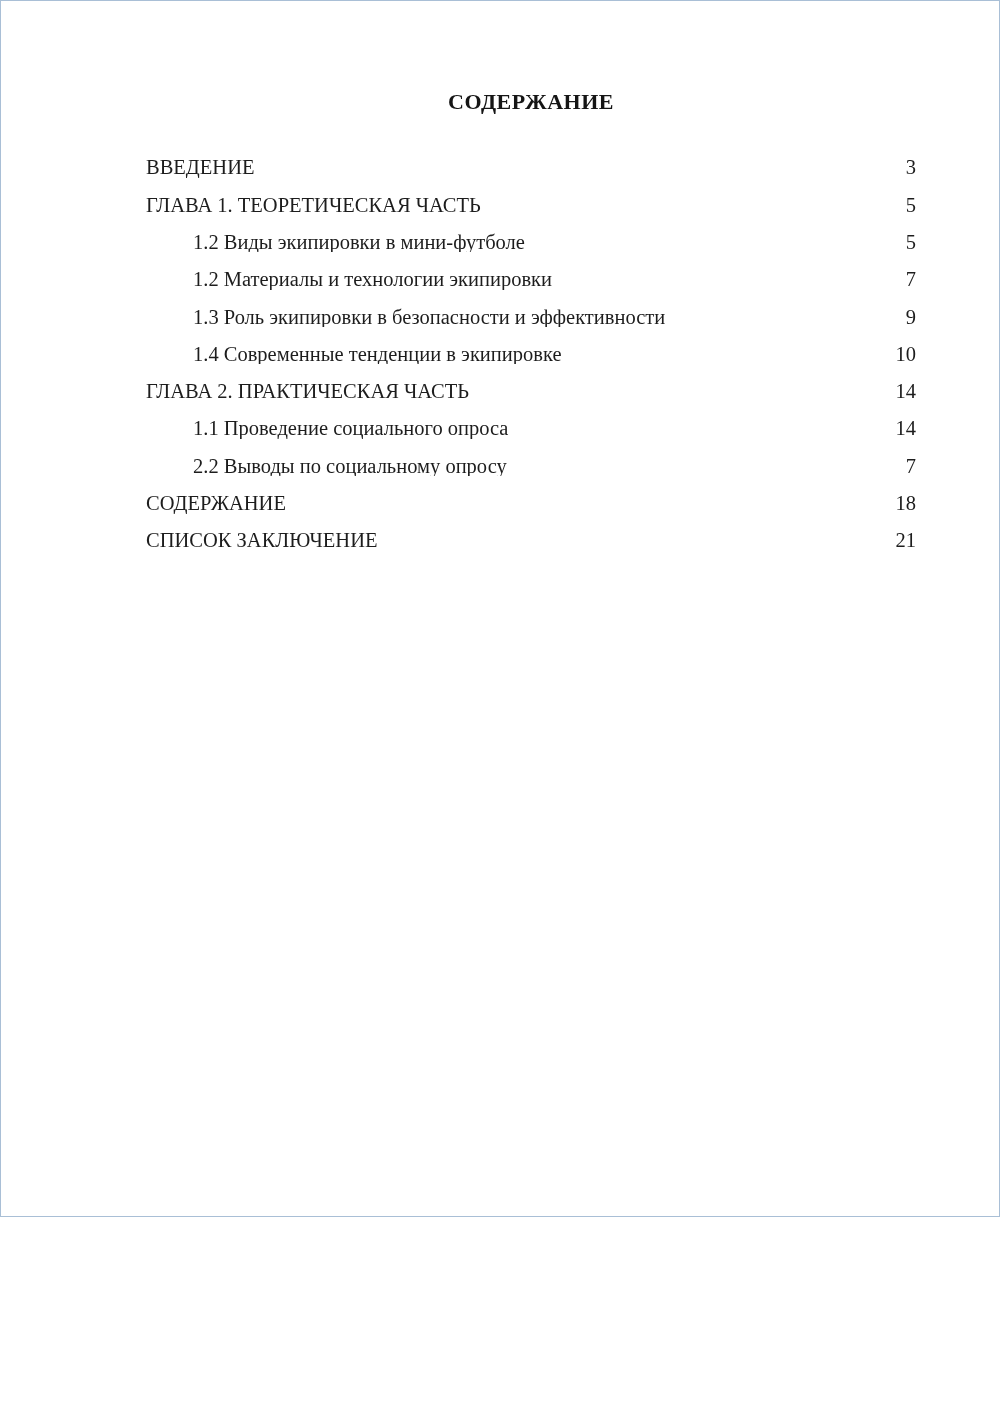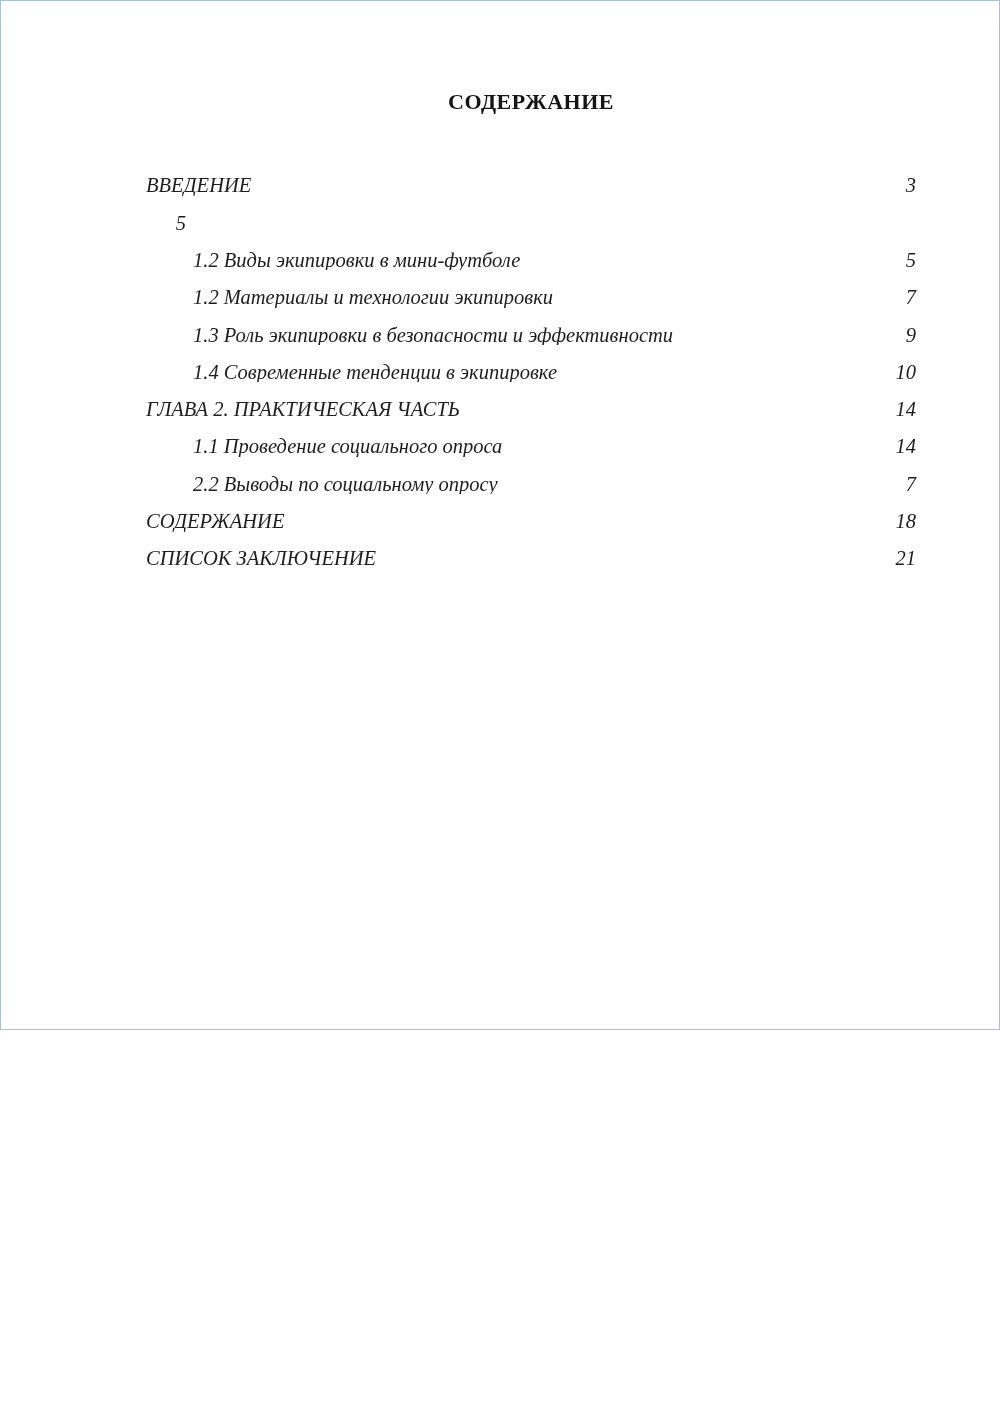--- a/index.html
+++ b/index.html
@@ -3,21 +3,21 @@
 <meta charset="utf-8">
 <style>
   html, body {
     margin: 0;
     padding: 0;
     background: #ffffff;
   }
   .page {
     position: relative;
     width: 1000px;
-    height: 1030px;
+    height: 1217px;
     box-sizing: border-box;
     background: #ffffff;
     border: 1px solid #a9bfd6;
     font-family: "Liberation Serif", "DejaVu Serif", serif;
     color: #1d1d1d;
     overflow: hidden;
   }
   .content {
     position: absolute;
     left: 145px;
@@ -26,22 +26,21 @@
   }
   .doc-title {
     margin-top: 88px;
     text-align: center;
     font-weight: bold;
     font-size: 22px;
     letter-spacing: 0.5px;
     color: #151515;
   }
   .toc-list {
-    margin-top: 52px;
-    font-style: italic;
+    margin-top: 34px;
   }
   .toc-row {
     display: flex;
     align-items: center;
     height: 37.3px;
     font-size: 20.5px;
     line-height: 1;
   }
   .toc-row.indent .toc-label {
     padding-left: 47px;
@@ -73,20 +72,21 @@
   <div class="content">
     <div class="doc-title">СОДЕРЖАНИЕ</div>
 
     <div class="toc-list">
   <div class="toc-row">
     <span class="toc-label">ВВЕДЕНИЕ</span>
     <span class="toc-page">3</span>
   </div>
 
   <div class="toc-row">
+    <span class="toc-label">ГЛАВА 1. ТЕОРЕТИЧЕСКАЯ ЧАСТЬ</span>
     <span class="toc-page">5</span>
   </div>
 
   <div class="toc-row indent">
     <span class="toc-label">1.2 Виды экипировки в мини-футболе</span>
     <span class="toc-page">5</span>
   </div>
 
   <div class="toc-row indent">
     <span class="toc-label">1.2 Материалы и технологии экипировки</span>

